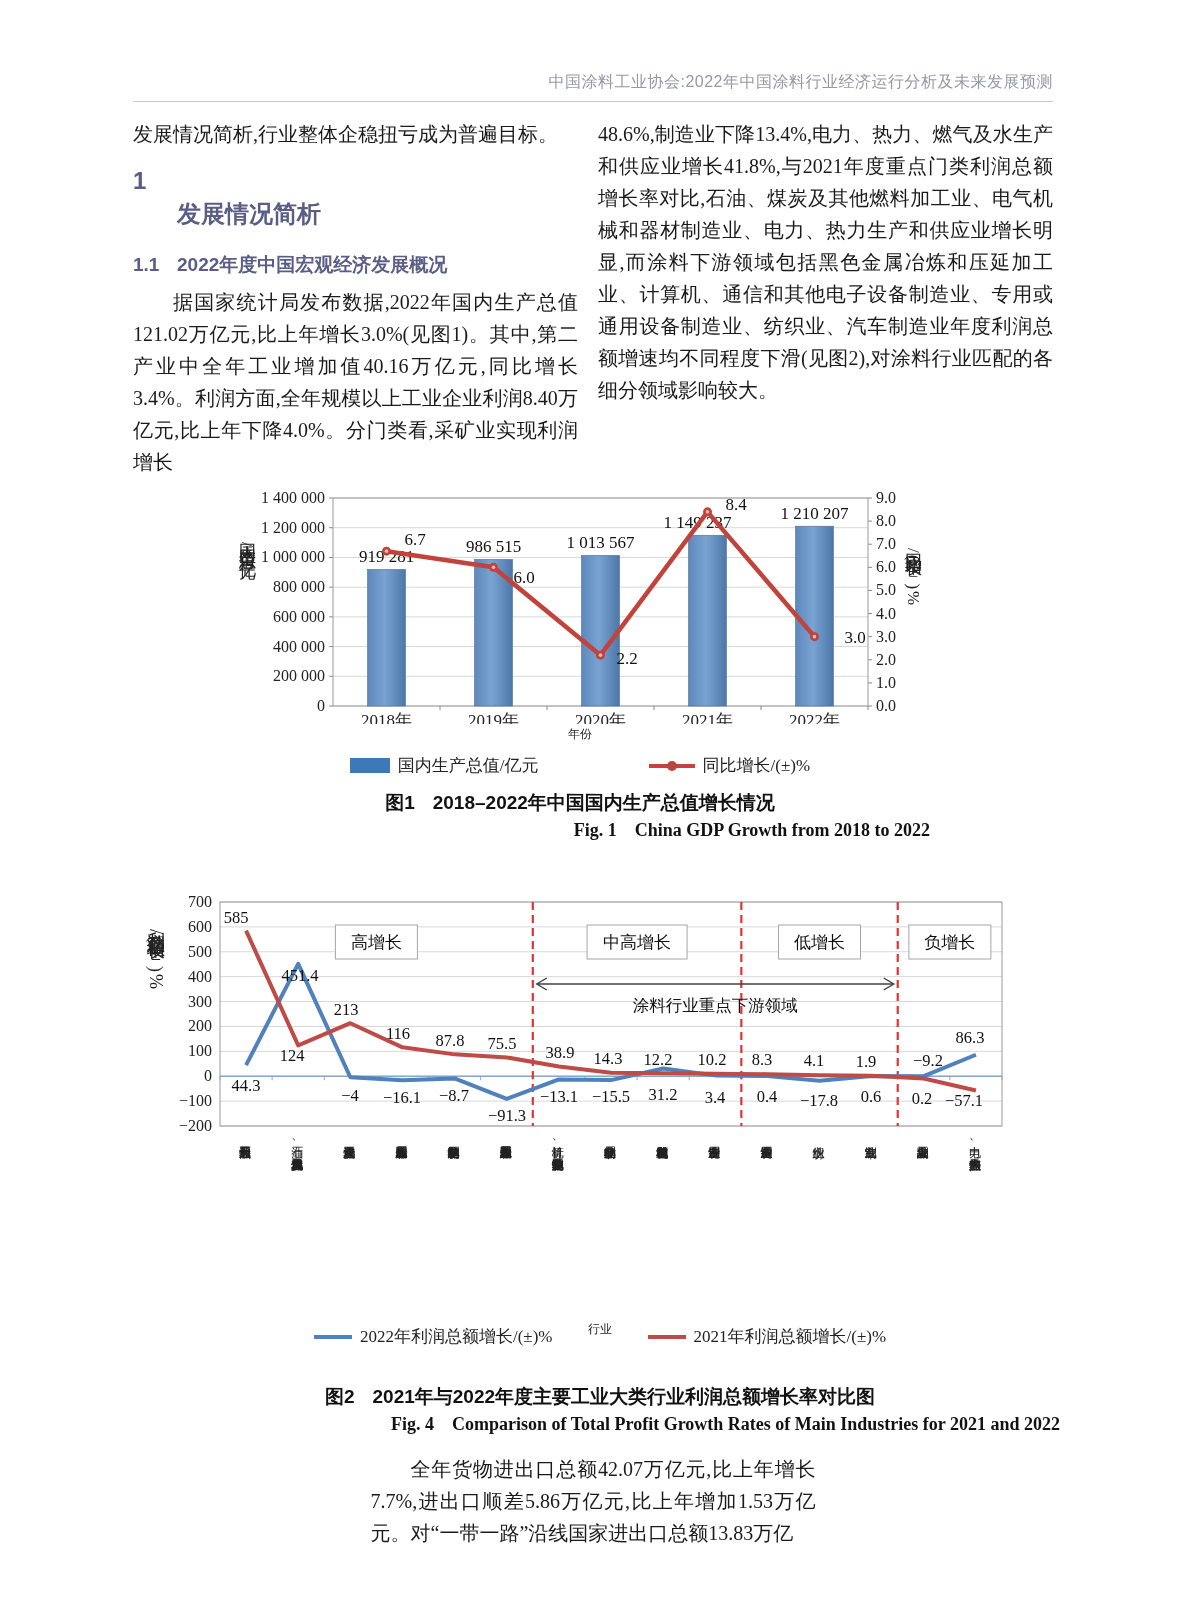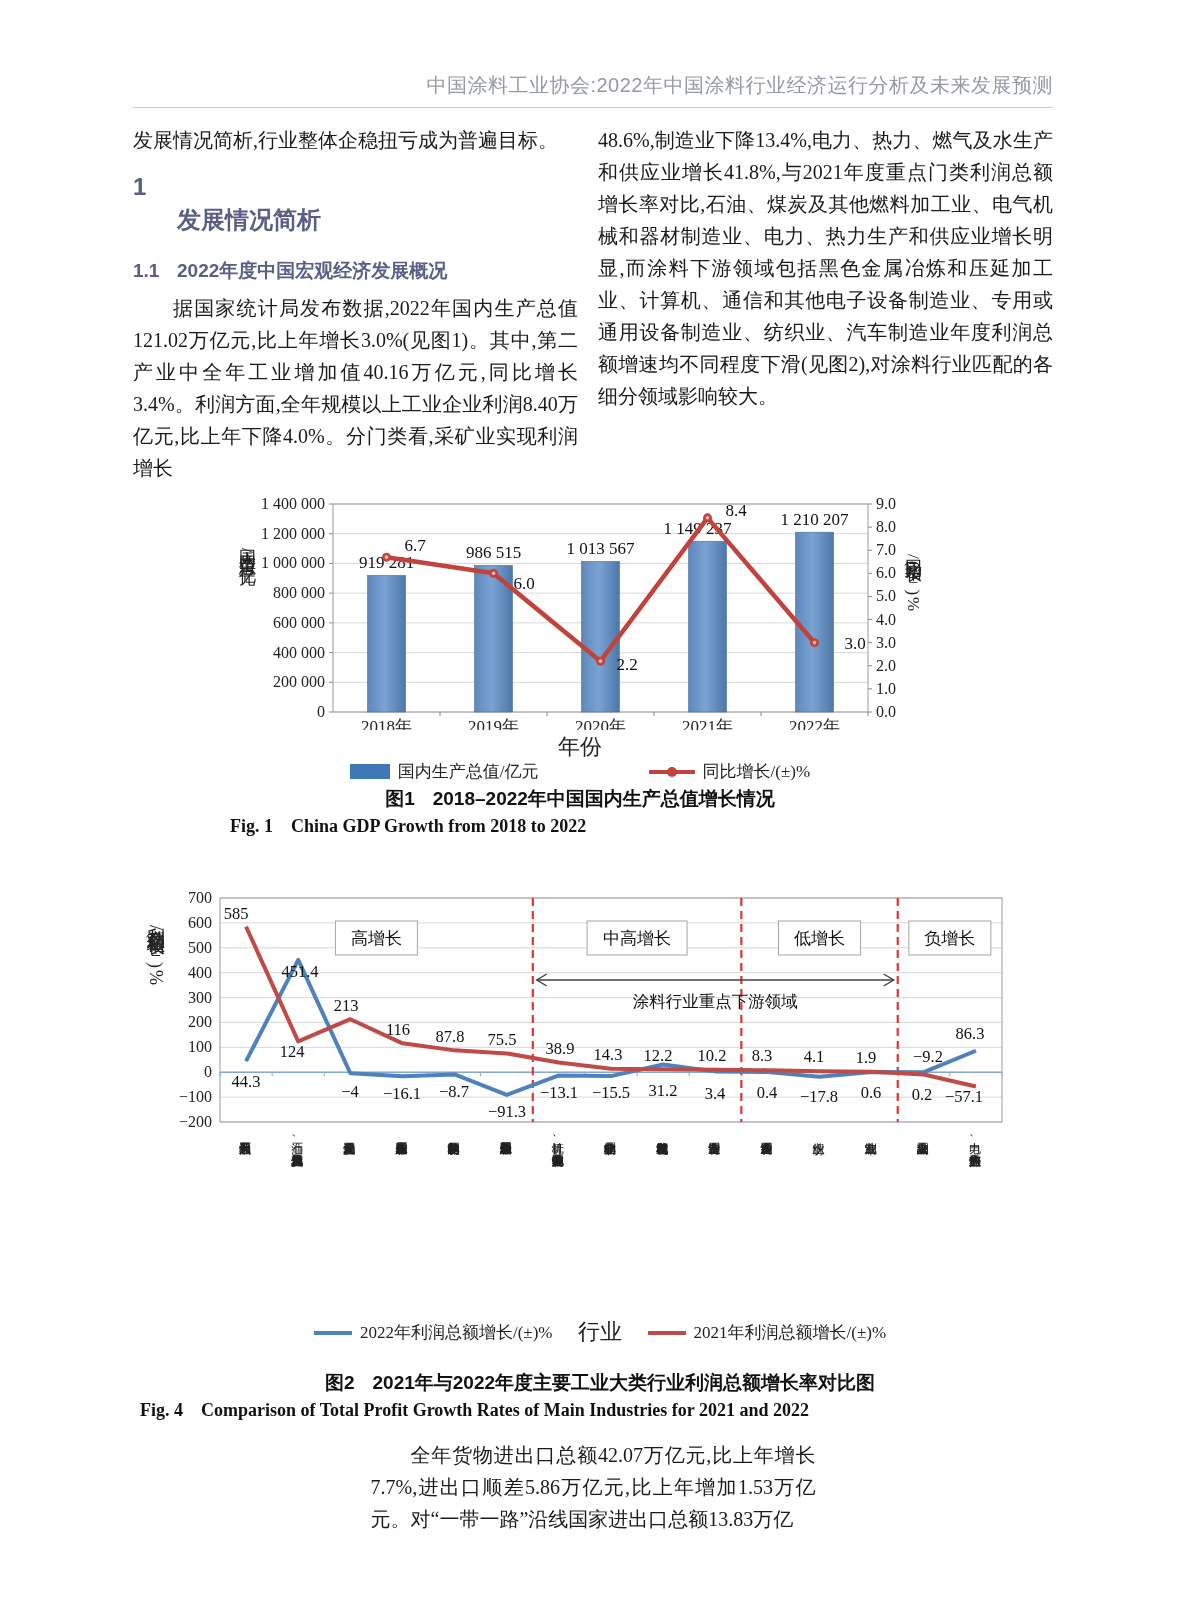--- a/index.html
+++ b/index.html
@@ -1,21 +1,21 @@
 <!DOCTYPE html>
 <html><head>
 <meta charset="utf-8">
 <style>
   html,body{margin:0;padding:0;background:#ffffff;}
   body{width:1187px;height:1600px;overflow:hidden;
        font-family:"Liberation Serif","DejaVu Serif",serif;color:#1a1a1a;}
   .page{position:relative;width:1187px;height:1600px;}
   .header{margin:0 134px 0 133px;padding-top:72px;text-align:right;
           font-family:"Liberation Sans",sans-serif;
-          font-size:20px;color:#9599a6;letter-spacing:.5px;}
+          font-size:16px;color:#9599a6;letter-spacing:.5px;}
   .header-rule{margin:8px 134px 0 133px;border-top:1px solid #c9c9c9;height:0;}
   .content{margin:0 134px 0 133px;}
   .cols{display:flex;gap:20px;margin-top:16px;}
   .col-l{width:445px;}
   .col-r{width:455px;}
   .body-text{font-size:20px;line-height:32px;text-align:justify;}
   .indent{text-indent:2em;}
   .sec-head{display:flex;margin:14px 0 6px 0;color:#5a5d85;
             font-family:"Liberation Sans",sans-serif;font-weight:bold;
             font-size:24px;line-height:33px;}
@@ -27,33 +27,33 @@
   .figure{position:relative;}
   #fig1{margin:6px 0 0 97px;width:700px;}
   #fig2{margin:28px 0 0 7px;width:920px;}
   .fig-canvas{position:relative;}
   #fig1 .fig-canvas{height:296px;}
   #fig2 .fig-canvas{height:505px;}
   .vlabel{position:absolute;writing-mode:vertical-rl;letter-spacing:2px;
           font-size:17px;color:#222;}
   .cat-label{position:absolute;writing-mode:vertical-lr;font-size:12px;
              line-height:13px;color:#222;letter-spacing:0;}
-  .x-title{position:absolute;width:100%;text-align:center;font-size:22px;color:#222;}
+  .x-title{position:absolute;width:100%;text-align:center;font-size:12px;color:#222;}
   .legend-row{position:absolute;width:100%;display:flex;justify-content:center;
               align-items:center;font-size:17px;color:#222;}
   .legend-item{display:flex;align-items:center;}
   .sw-bar{width:40px;height:15px;background:#3d79b8;margin-right:8px;}
   .sw-line{position:relative;width:46px;height:4px;background:#c2423c;margin-right:8px;}
   .sw-line .dot{position:absolute;left:18px;top:-3px;width:10px;height:10px;
                 border-radius:50%;background:#c2423c;}
   .sw-line2{width:38px;height:4px;background:#4f81bd;margin-right:8px;}
   .sw-line3{width:38px;height:4px;background:#bf4b47;margin-right:8px;}
   .caption-cn{text-align:center;font-family:"Liberation Sans",sans-serif;
-              font-weight:bold;font-size:19px;color:#111;}
-  .caption-en{text-align:left;font-weight:bold;font-size:18px;margin-top:4px;color:#111;}
+              font-weight:bold;font-size:19px;margin-top:10px;color:#111;}
+  .caption-en{text-align:right;font-weight:bold;font-size:18px;margin-top:4px;color:#111;}
   .caption-cn .cap-label,.caption-en .cap-label{margin-right:18px;}
   svg text{font-family:"Liberation Serif","DejaVu Serif",serif;}
 </style>
 </head>
 <body>
 
 <div class="page">
 
   <div class="header">中国涂料工业协会:2022年中国涂料行业经济运行分析及未来发展预测</div>
   <div class="header-rule"></div>

